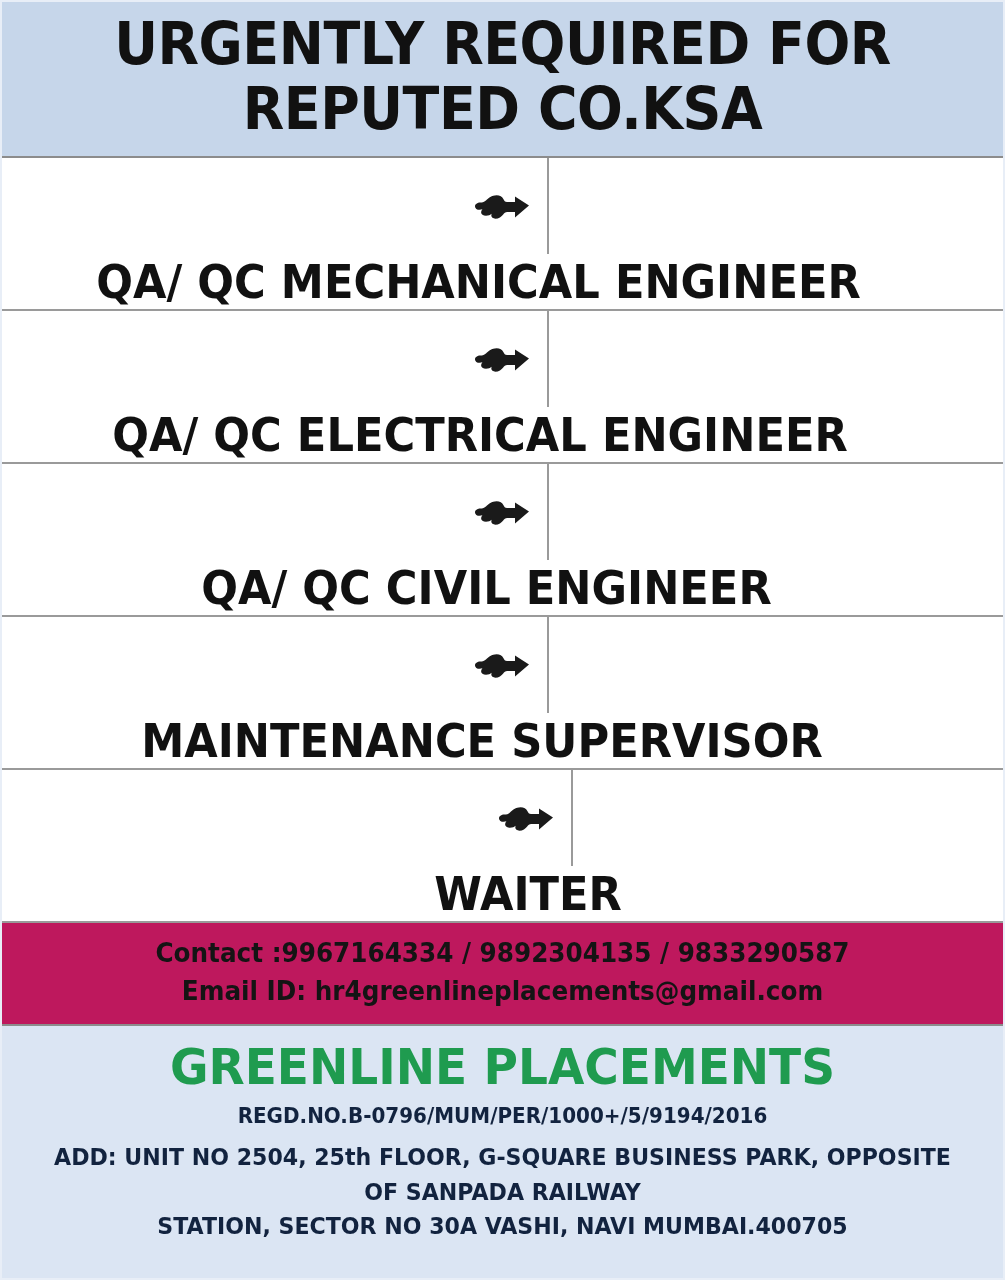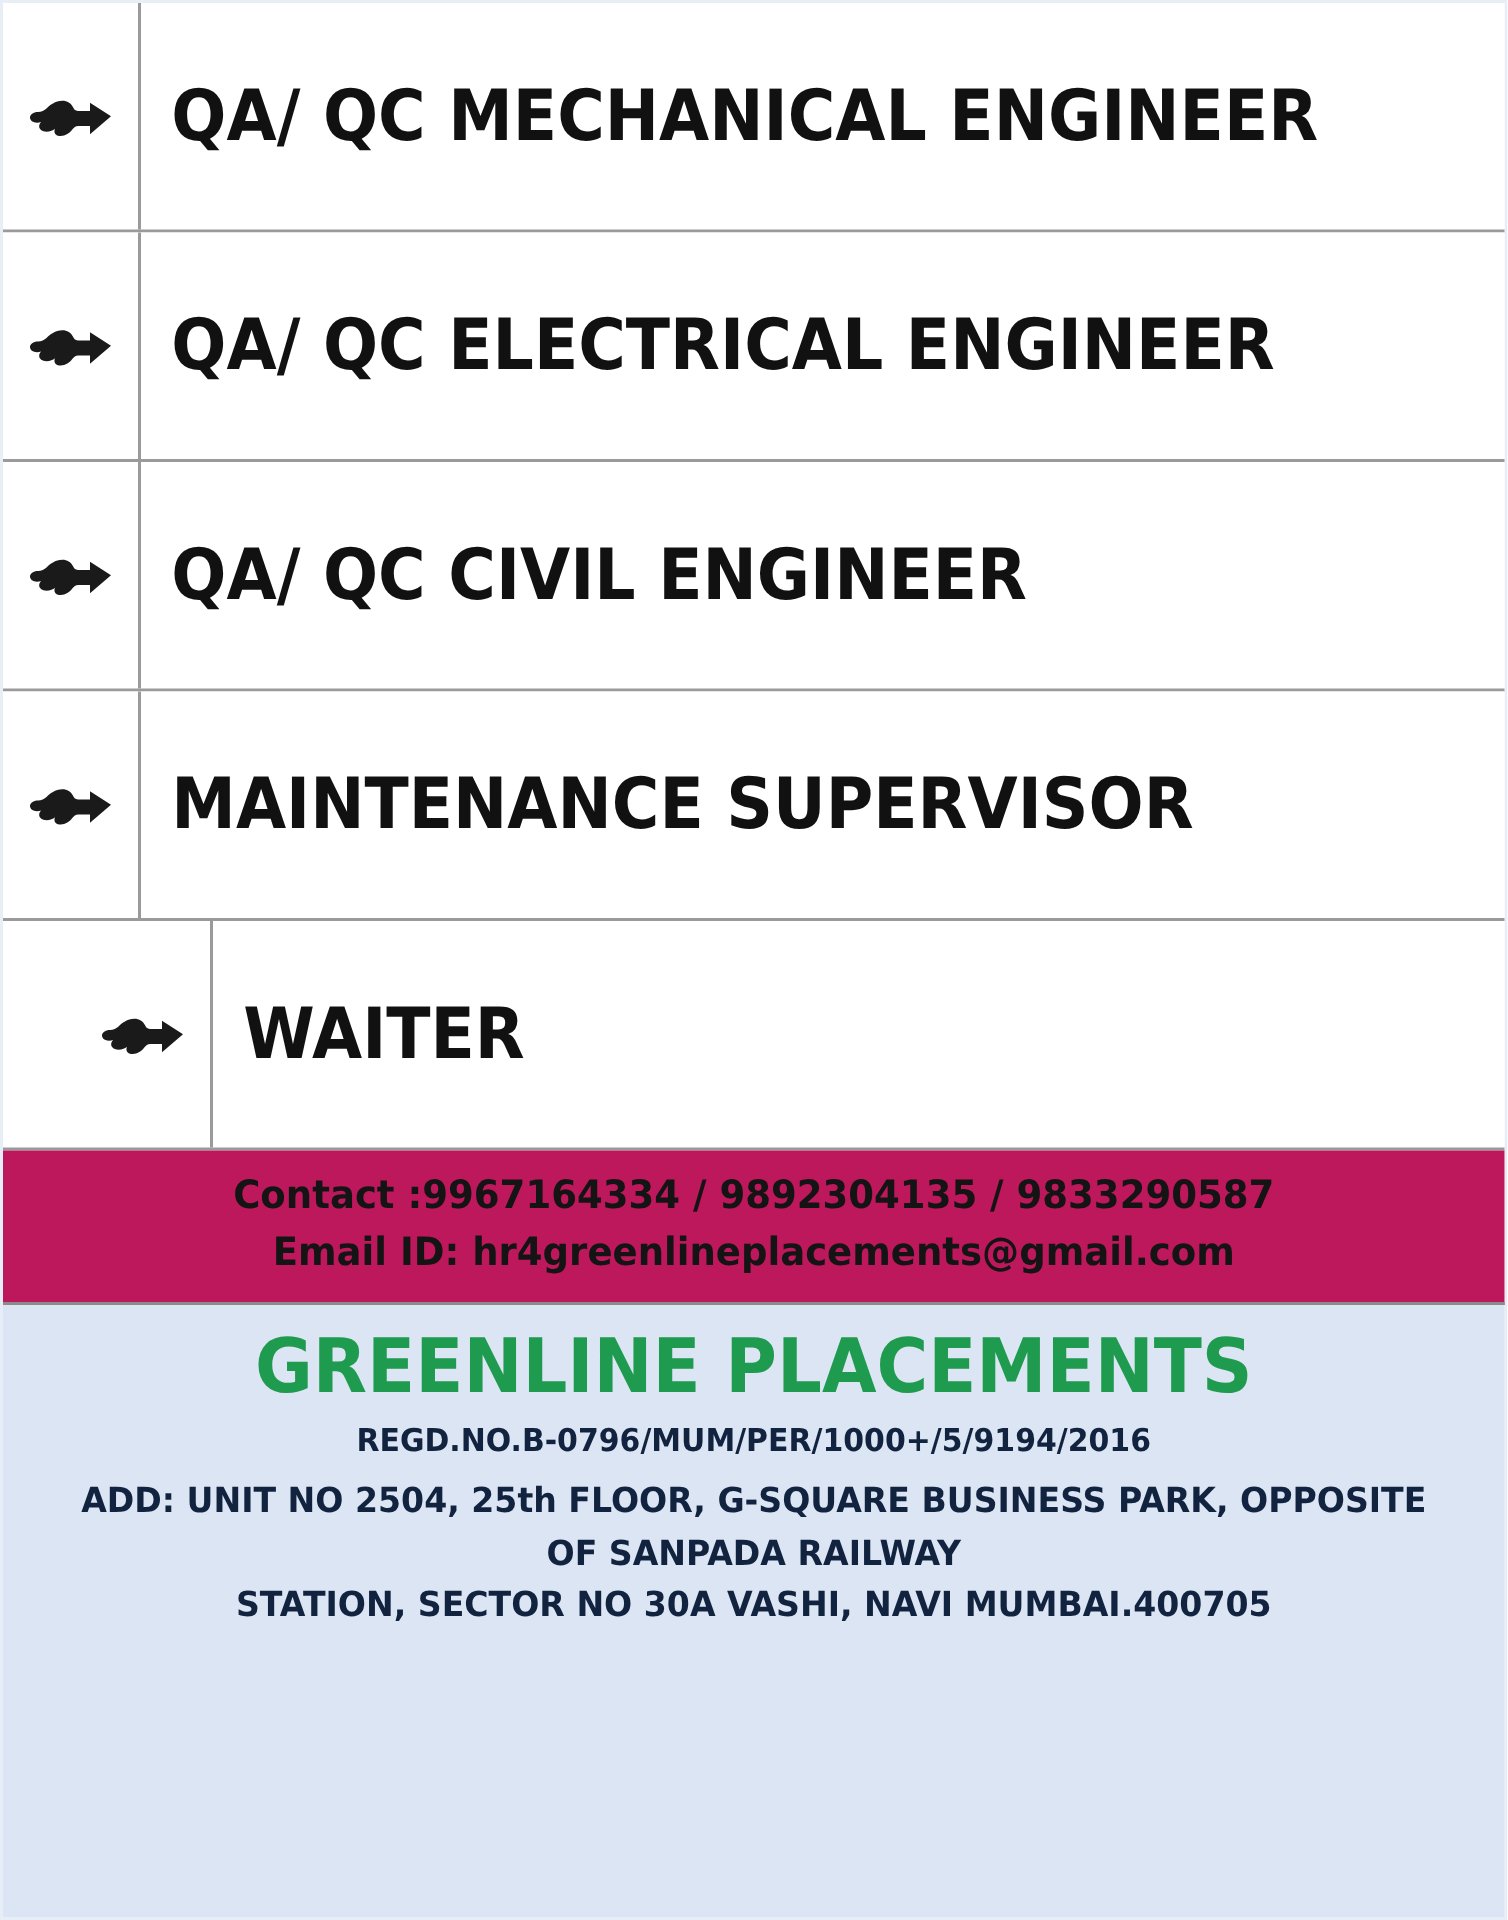--- a/index.html
+++ b/index.html
@@ -46,20 +46,21 @@
     flex: 0 0 auto;
     display: flex;
     flex-direction: column;
   }
   .job-row {
     display: flex;
     align-items: center;
     height: 151px;
     border-bottom: 2px solid #9a9a9a;
     background: #ffffff;
+    flex-direction: column;
   }
   .job-row:last-child {
     border-bottom: 2px solid #9a9a9a;
     padding-left: 48px;
   }
   .bullet-cell {
     width: 90px;
     min-width: 90px;
     height: 100%;
     display: flex;
@@ -140,20 +141,23 @@
     transform: scaleX(0.96);
     transform-origin: center;
     padding: 0 4px;
   }
 </style>
 </head>
 <body>
 
 <div class="poster">
 
+  <div class="header">
+    <div class="header-title">URGENTLY REQUIRED FOR REPUTED CO.KSA</div>
+  </div>
 
   <div class="jobs">
 
     <div class="job-row">
       <div class="bullet-cell">
         <svg class="hand-icon" viewBox="0 0 56 40">
           <path fill="#1a1a1a" d="M55 19.5 L41 10.5 L41 16 L33 16 C31 16 30.2 14.6 29.5 13.2 C28.3 10.8 25.8 9.2 22.6 9.2 C17.8 9.2 14.2 12.2 12.2 14.2 C10.6 15.8 8.5 16.6 6.4 16.6 C3.2 16.6 1 18.4 1 20.4 C1 22.4 3 23.8 5.6 23.8 C6.6 23.8 7.6 23.6 8.4 23.3 C7.6 24.2 7.1 25.2 7.1 26.2 C7.1 28.3 9.2 29.8 12 29.8 C14.4 29.8 16.4 28.9 17.6 27.8 C17.4 28.4 17.3 29 17.3 29.6 C17.3 31.4 19 32.7 21.4 32.7 C24.6 32.7 27.6 30.6 29.2 28.4 C30.2 27 31.4 26 33.2 26 L41 26 L41 31.5 Z"></path>
         </svg>
       </div>
       <div class="job-label">QA/ QC MECHANICAL ENGINEER</div>

